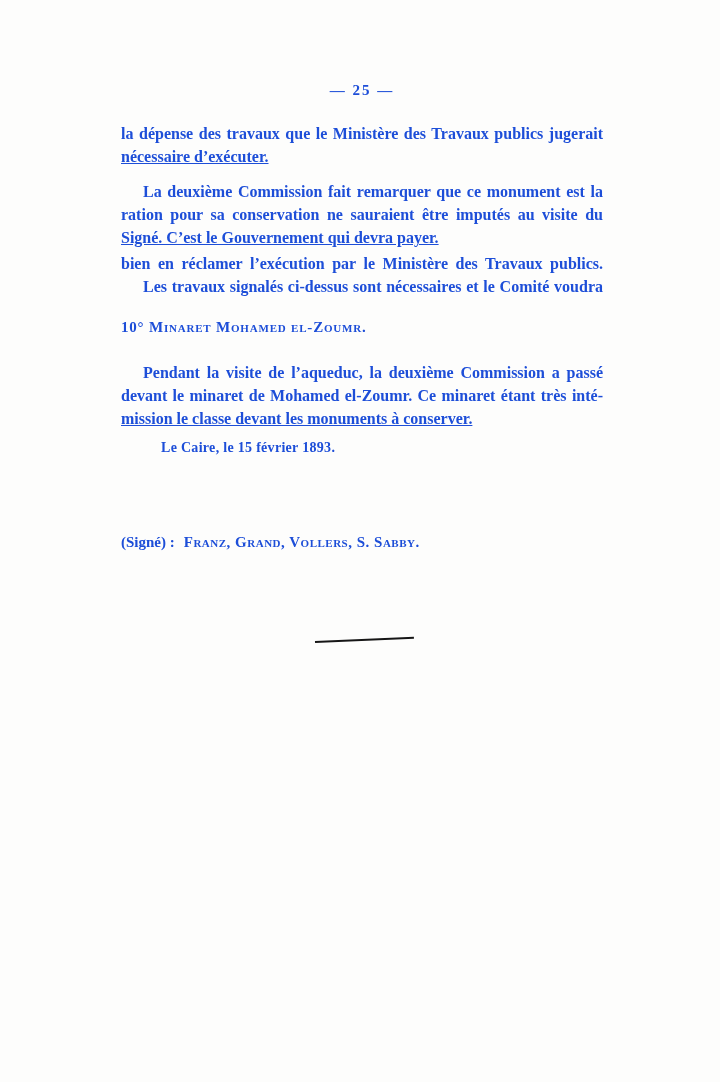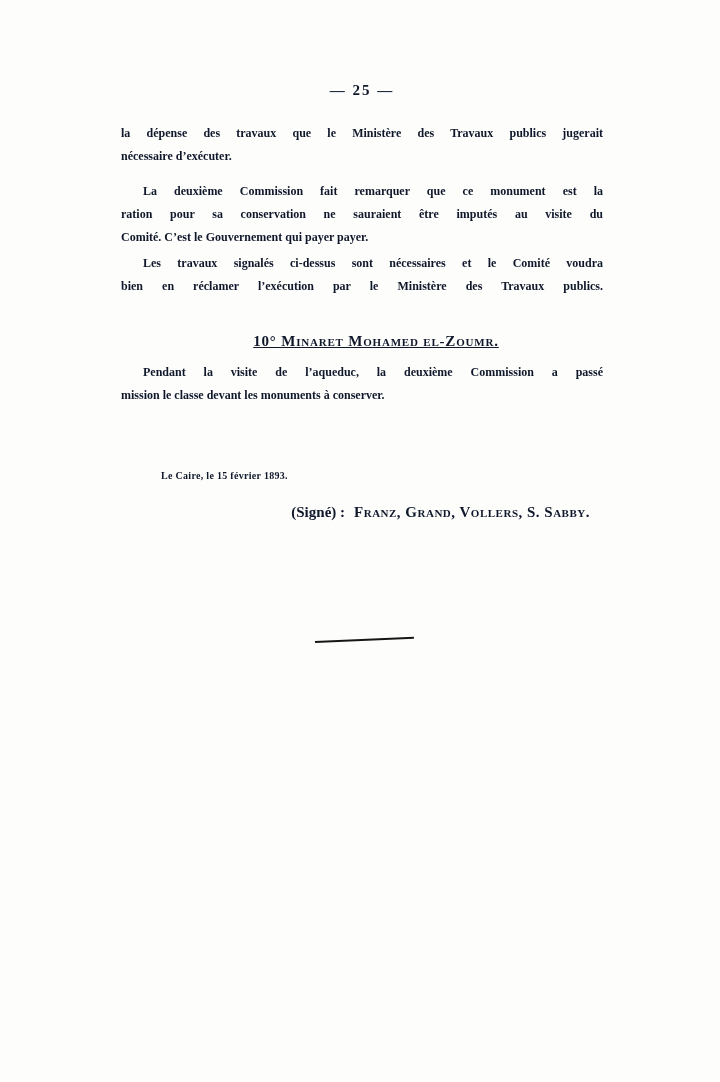--- a/index.html
+++ b/index.html
@@ -8,74 +8,73 @@
     padding: 0;
     background: #ffffff;
   }
   .page {
     position: relative;
     width: 720px;
     height: 1082px;
     background: #fdfdfc;
     overflow: hidden;
     font-family: "Liberation Serif", "DejaVu Serif", serif;
-    color: #0f172a;
+    color: #1d4ed8;
     font-weight: 700;
     -webkit-font-smoothing: antialiased;
   }
   .col {
     position: absolute;
     left: 121px;
     width: 482px;
   }
   .pagenum {
     top: 82px;
     text-align: center;
     font-size: 15px;
     letter-spacing: 2px;
   }
   .jline {
-    font-size: 12px;
+    font-size: 16px;
     line-height: 23px;
     text-align: justify;
     text-align-last: justify;
     white-space: normal;
   }
   .jline.last {
     text-align-last: left;
+    text-decoration: underline;
   }
   .jline.indent {
     text-indent: 22px;
   }
   .para { margin: 0; }
   #para1 { top: 122px; }
   #para2 { top: 180px; }
   #para3 { top: 252px; }
   #para4 { top: 361px; }
   .heading {
     top: 319px;
-    margin: 14px;
-    text-align: center;
+    margin: 0;
+    text-align: left;
     font-size: 15px;
     font-weight: 700;
     font-variant: small-caps;
     letter-spacing: 0.8px;
-    text-decoration: underline;
   }
   .dateline {
     position: absolute;
     left: 161px;
-    top: 468px;
-    font-size: 10px;
+    top: 440px;
+    font-size: 14px;
     line-height: 16px;
     letter-spacing: 0.3px;
   }
   .signature {
-    top: 501px;
-    text-align: right;
+    top: 531px;
     box-sizing: border-box;
     padding-right: 13px;
     font-size: 15px;
     line-height: 22px;
   }
   .signature .prefix {
     font-variant: normal;
     margin-right: 9px;
   }
   .signature .names {
@@ -101,32 +100,33 @@
   <div class="col pagenum">— 25 —</div>
 
   <section class="col para" id="para1">
     <div class="jline">la dépense des travaux que le Ministère des Travaux publics jugerait</div>
     <div class="jline last">nécessaire d’exécuter.</div>
   </section>
 
   <section class="col para" id="para2">
     <div class="jline indent">La deuxième Commission fait remarquer que ce monument est la</div>
     <div class="jline">ration pour sa conservation ne sauraient être imputés au visite du</div>
-    <div class="jline last">Comité. C’est le Gouvernement qui payer payer.</div>
+    <div class="jline last">Signé. C’est le Gouvernement qui devra payer.</div>
   </section>
 
   <section class="col para" id="para3">
+    <div class="jline">bien en réclamer l’exécution par le Ministère des Travaux publics.</div>
     <div class="jline indent">Les travaux signalés ci-dessus sont nécessaires et le Comité voudra</div>
-    <div class="jline">bien en réclamer l’exécution par le Ministère des Travaux publics.</div>
   </section>
 
   <h2 class="col heading">10° Minaret Mohamed el-Zoumr.</h2>
 
   <section class="col para" id="para4">
     <div class="jline indent">Pendant la visite de l’aqueduc, la deuxième Commission a passé</div>
+    <div class="jline">devant le minaret de Mohamed el-Zoumr. Ce minaret étant très inté-</div>
     <div class="jline last">mission le classe devant les monuments à conserver.</div>
   </section>
 
   <div class="dateline">Le Caire, le 15 février 1893.</div>
 
   <div class="col signature">
     <span class="prefix">(Signé) :</span><span class="names">Franz, Grand, Vollers, S. Sabby.</span>
   </div>
 
   <div class="rule"></div>

